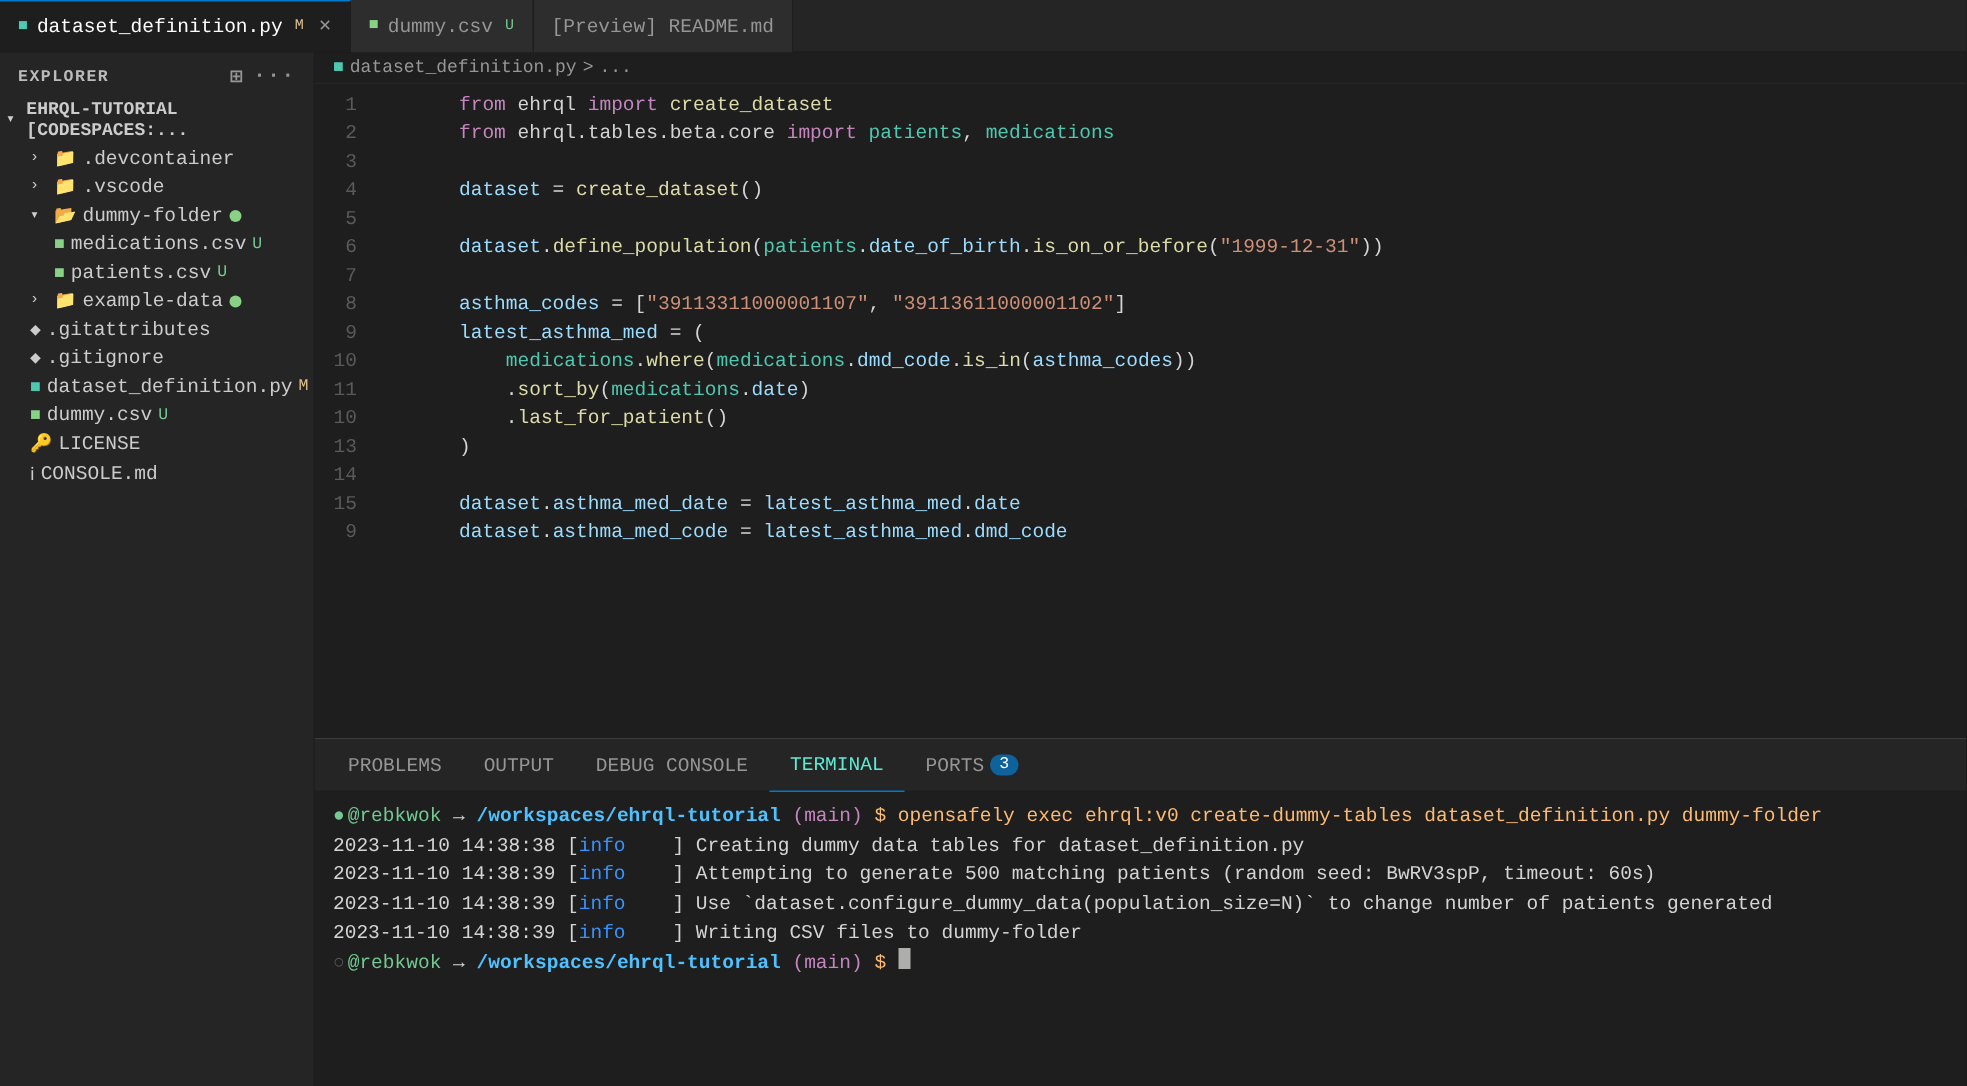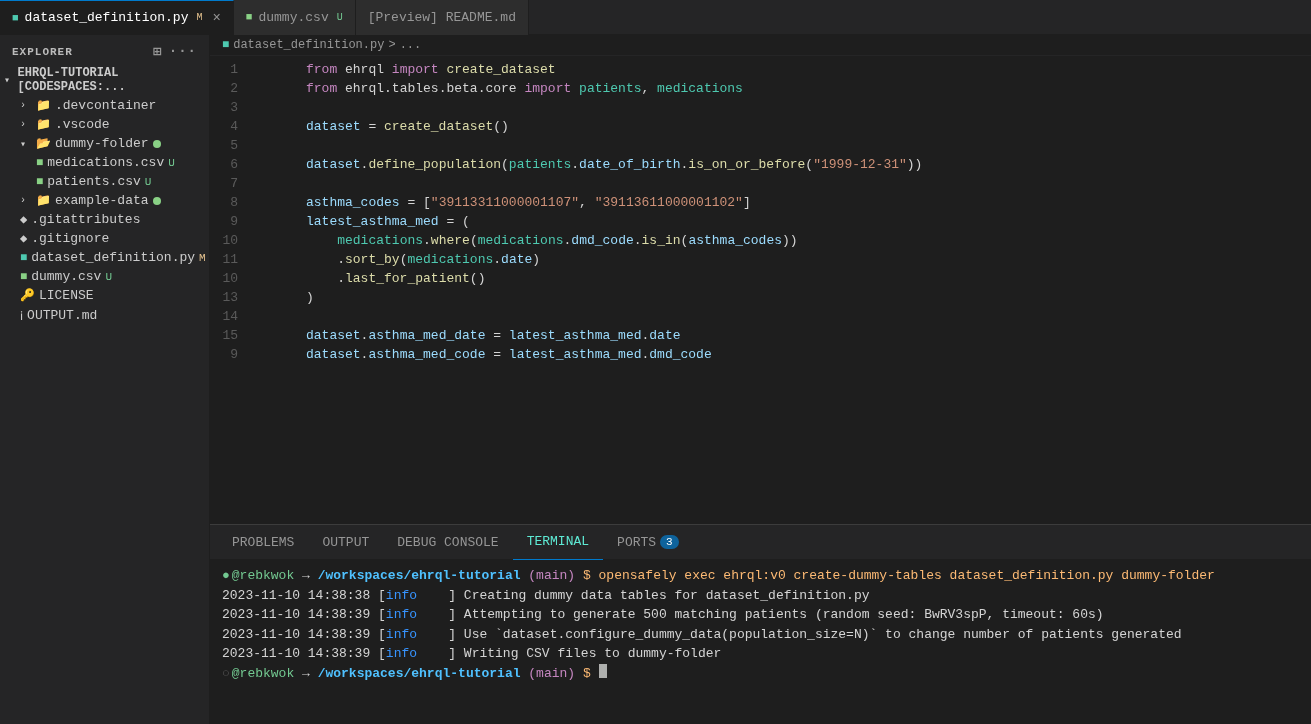--- a/index.html
+++ b/index.html
@@ -200,21 +200,21 @@
     .kw { color: #c586c0; } 
     .fn { color: #dcdcaa; } 
     .cls { color: #4ec9b0; } 
     .str { color: #ce9178; } 
     .var { color: #9cdcfe; } 
     .prop { color: #9cdcfe; } 
     .plain { color: #d4d4d4; }
 
     
     .bottom-panel {
-      height: 200px;
+      height: 232px;
       background: #1e1e1e;
       display: flex;
       flex-direction: column;
       border-top: 1px solid #3c3c3c;
       flex-shrink: 0;
     }
     .panel-tabs {
       display: flex;
       align-items: center;
       background: #252526;
@@ -367,21 +367,21 @@
       <span class="tree-dot-u">U</span>
     </div>
 
     <div class="tree-item indent-1">
       <span class="file-icon-license">🔑</span>
       <span>LICENSE</span>
     </div>
 
     <div class="tree-item indent-1">
       <span class="file-icon-md">ℹ</span>
-      <span>OUTPUT.md</span>
+      <span>CONSOLE.md</span>
     </div>
   </div>
 
   <div class="editor-area">
 
     <div class="breadcrumb">
       <span class="breadcrumb-icon">■</span>
       <span>dataset_definition.py</span>
       <span class="breadcrumb-sep">&gt;</span>
       <span>...</span>

